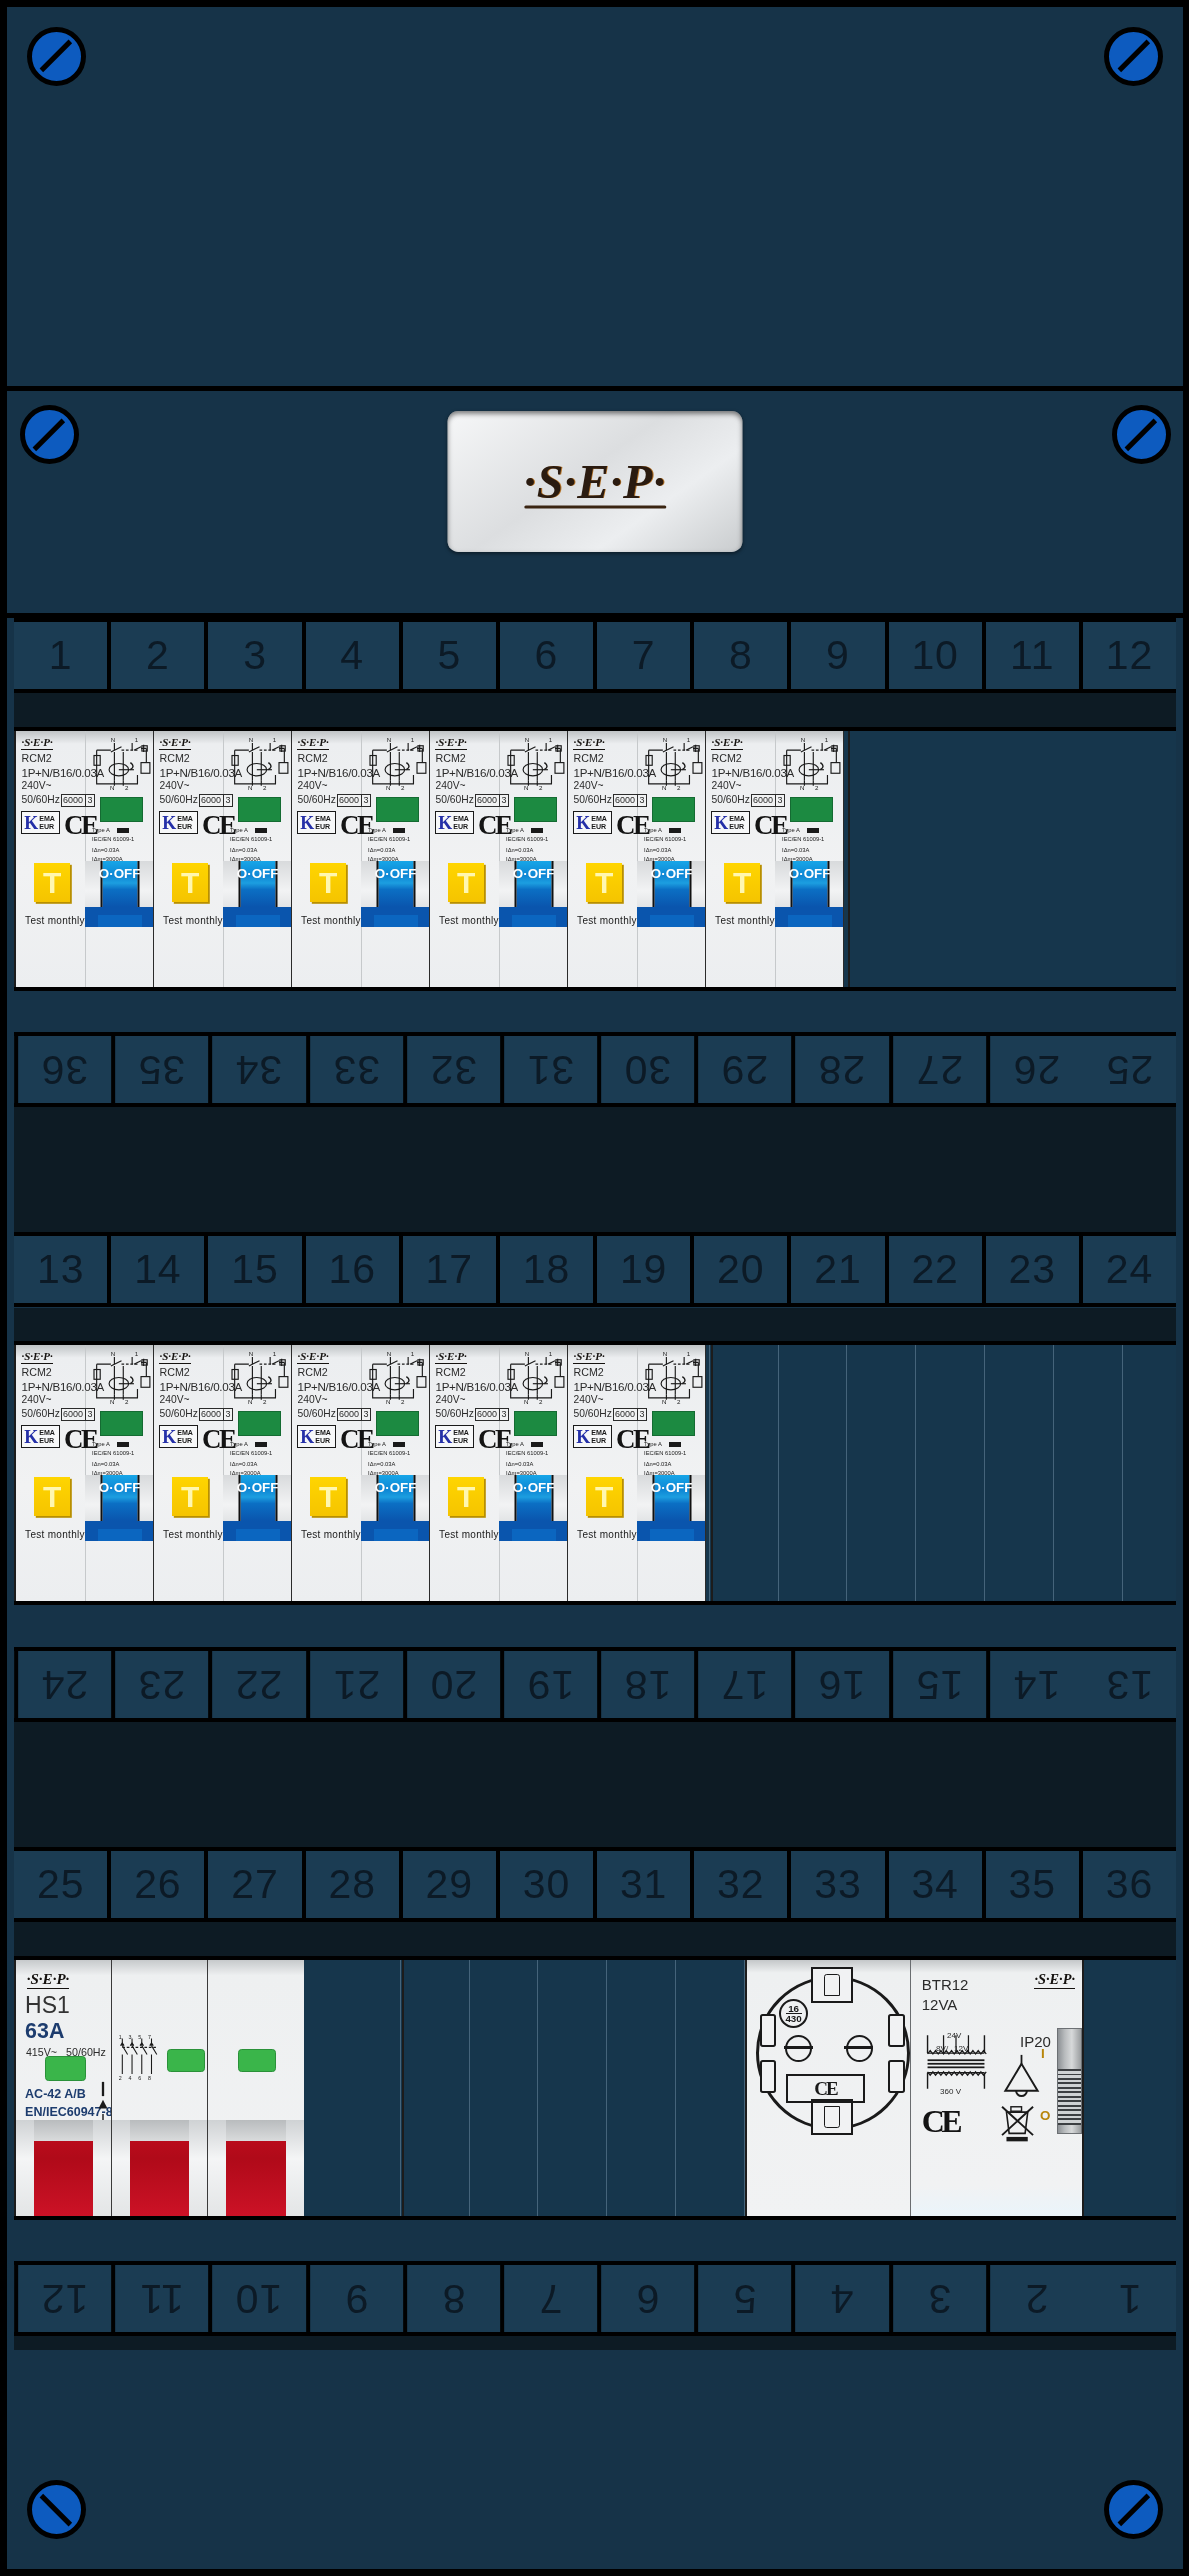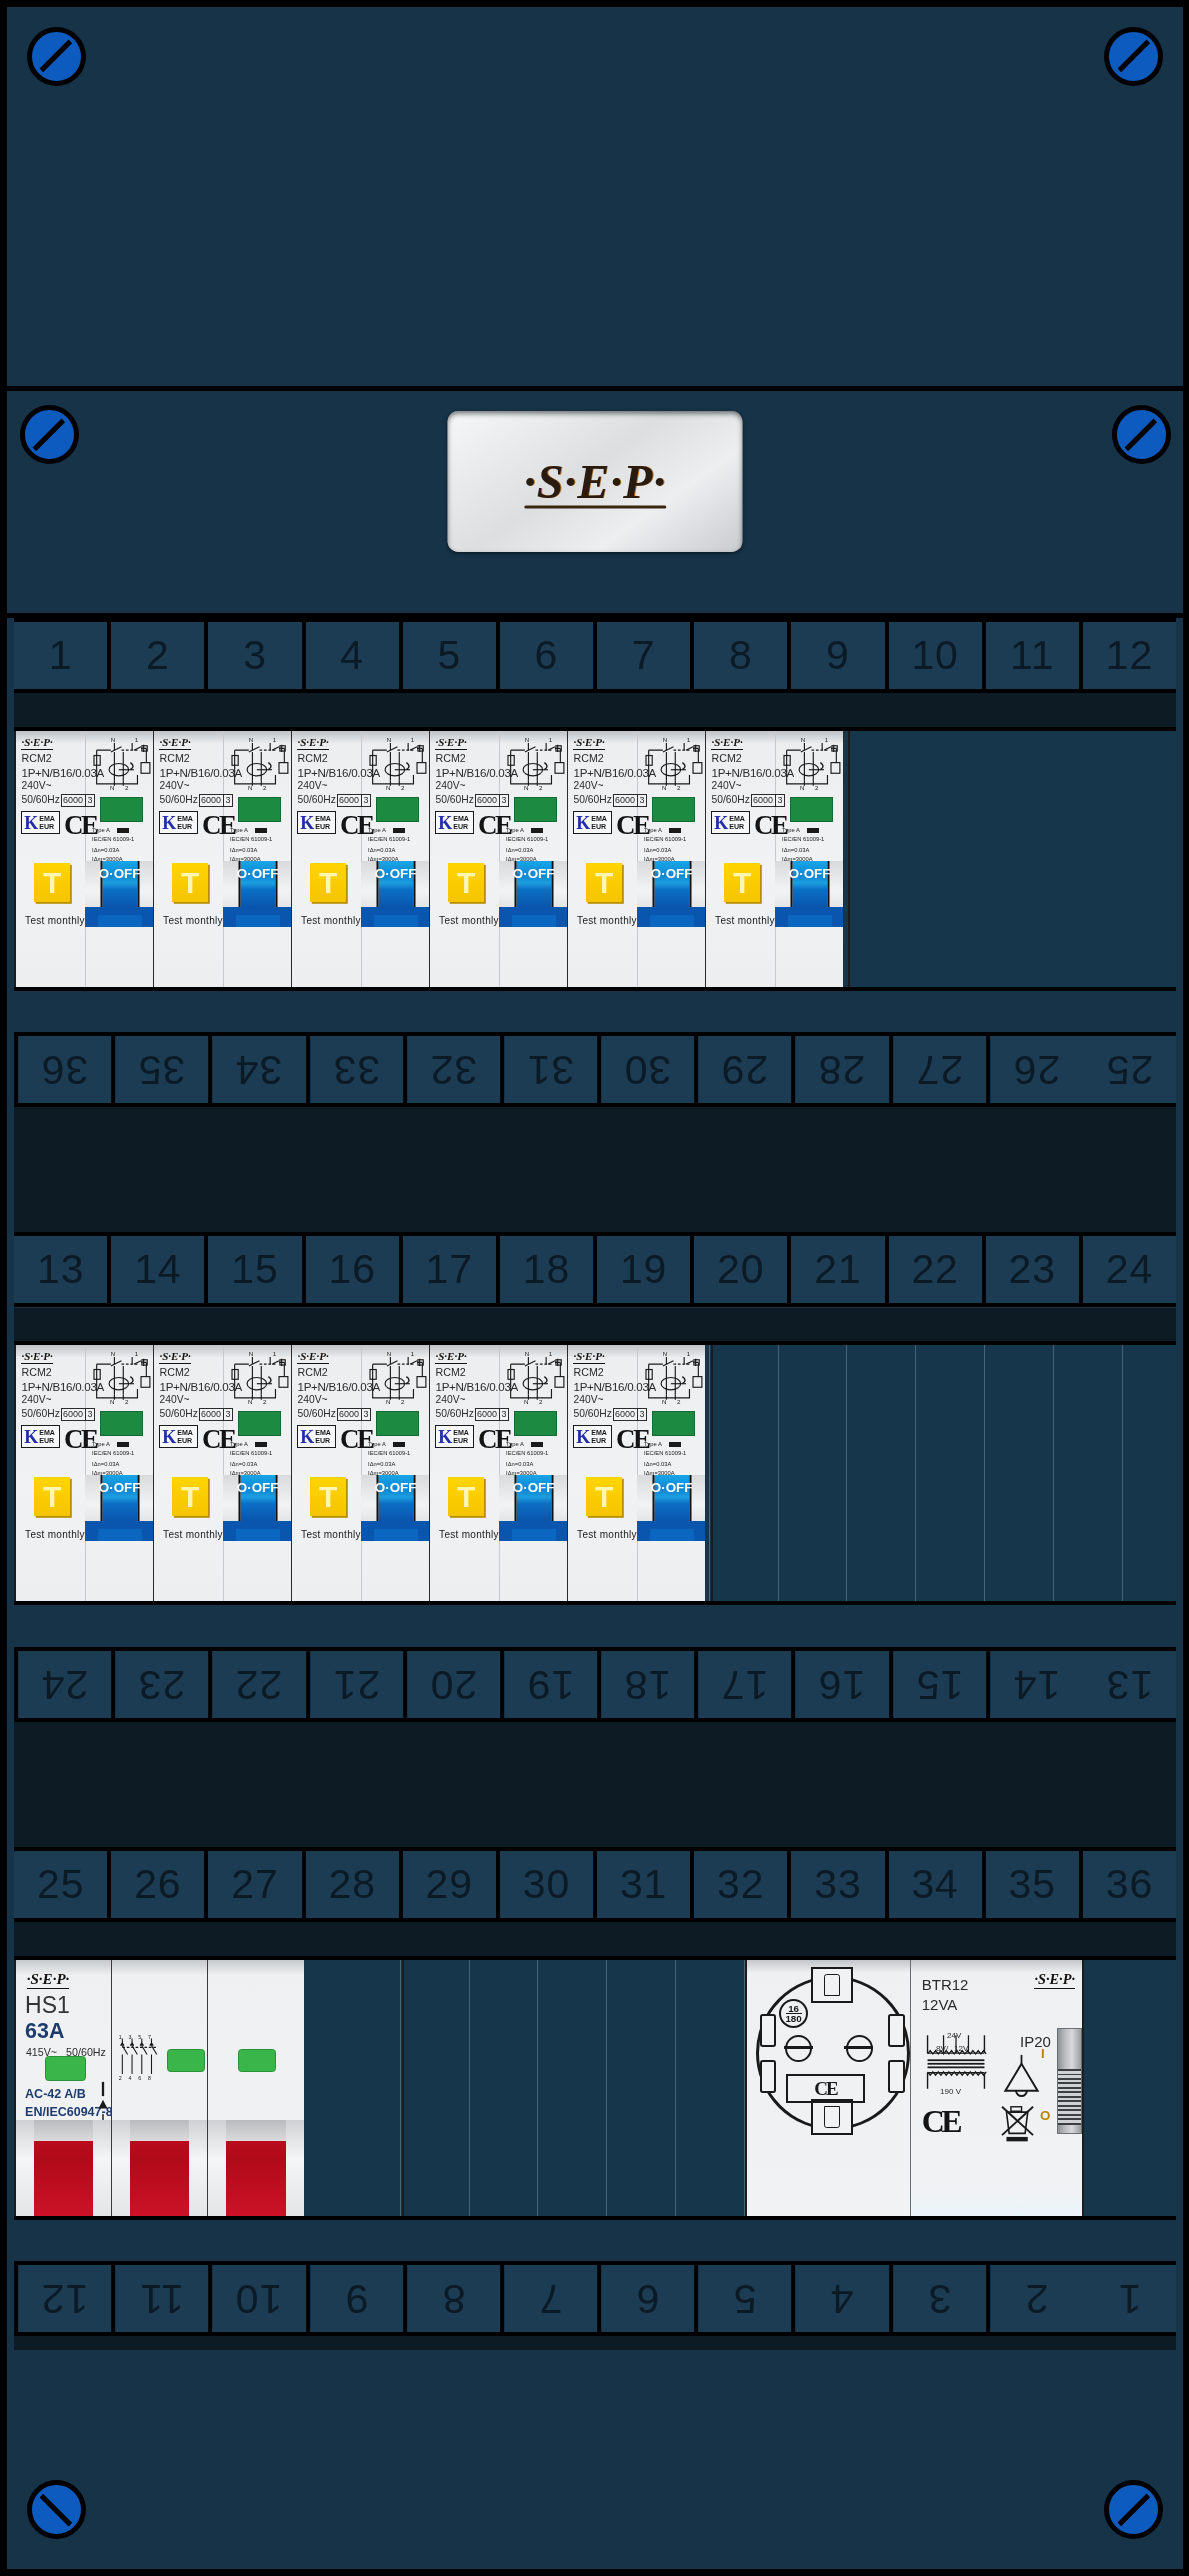--- a/index.html
+++ b/index.html
@@ -1315,21 +1315,21 @@
         <div style="position:absolute;left:10.7px;top:5.4px;width:14.3px;height:19.7px;border:1.8px solid #1a1a1a;border-radius:0 0 2.7px 2.7px;"></div>
       </div>
       <div class="earth" style="left:12.5px;top:54px;width:12.5px;height:29px;border-radius:2.7px;"></div>
       <div class="earth" style="left:12.5px;top:100px;width:12.5px;height:29px;border-radius:2.7px;"></div>
       <div class="earth" style="left:141px;top:54px;width:12.5px;height:29px;border-radius:2.7px;"></div>
       <div class="earth" style="left:141px;top:100px;width:12.5px;height:29px;border-radius:2.7px;"></div>
 
       <div class="ratecirc" style="left:32px;top:39px;width:25px;height:25px;">
         <span>16</span>
         <span style="display:block;width:16px;height:1.8px;background:#1a1a1a;"></span>
-        <span>180</span>
+        <span>430</span>
       </div>
 
       <div class="pinhole" style="left:38px;top:75px;width:23px;height:23px;"></div>
       <div class="pinbar" style="left:37px;top:86px;width:29px;"></div>
       <div class="pinhole" style="left:99px;top:75px;width:23px;height:23px;"></div>
       <div class="pinbar" style="left:97px;top:86px;width:29px;"></div>
 
       <div class="cebox" style="left:39px;top:114px;width:75px;height:25px;">
         <span style="font-family:'Liberation Serif',serif;font-weight:bold;font-size:19px;color:#1a1a1a;letter-spacing:-1.8px;">CE</span>
       </div>
@@ -1350,21 +1350,21 @@
           <rect x="4" y="33" width="64" height="2" fill="#1a1a1a"></rect>
           <rect x="4" y="37" width="64" height="2" fill="#1a1a1a"></rect>
           <rect x="4" y="41" width="64" height="2" fill="#1a1a1a"></rect>
           <path d="M4 47 l3 4 l3 -4 l3 4 l3 -4 l3 4 l3 -4 l3 4 l3 -4 l3 4 l3 -4 l3 4 l3 -4 l3 4 l3 -4 l3 4 l3 -4 l3 4 l3 -4 l3 4 l3 -4 l3 4 l3 -4" stroke="#1a1a1a" stroke-width="1.4" fill="none"></path>
           <path d="M4 48 L68 48 M4 48 L4 66 M68 48 L68 66" stroke="#1a1a1a" stroke-width="1.6" fill="none"></path>
         </svg>
       </div>
       <div class="lbl" style="left:36px;top:71px;font-size:8px;">24V</div>
       <div class="lbl" style="left:25px;top:84px;font-size:8px;">8V/</div>
       <div class="lbl" style="left:43px;top:84px;font-size:8px;">12V</div>
-      <div class="lbl" style="left:29px;top:127px;font-size:8px;">190  V</div>
+      <div class="lbl" style="left:29px;top:127px;font-size:8px;">360  V</div>
 
       <div class="ip20" style="left:89px;top:73px;font-size:15px;margin-left:20px;">IP20</div>
       <div class="lampsym" style="left:89px;top:93px;">
         <svg width="43" height="45" viewBox="0 0 48 50">
           <path d="M24 2 L24 12" stroke="#1a1a1a" stroke-width="2"></path>
           <path d="M24 12 L6 42 L42 42 Z" fill="none" stroke="#1a1a1a" stroke-width="2.2"></path>
           <path d="M18 42 a6 6 0 0 0 12 0" fill="none" stroke="#1a1a1a" stroke-width="2.2"></path>
         </svg>
       </div>
 

